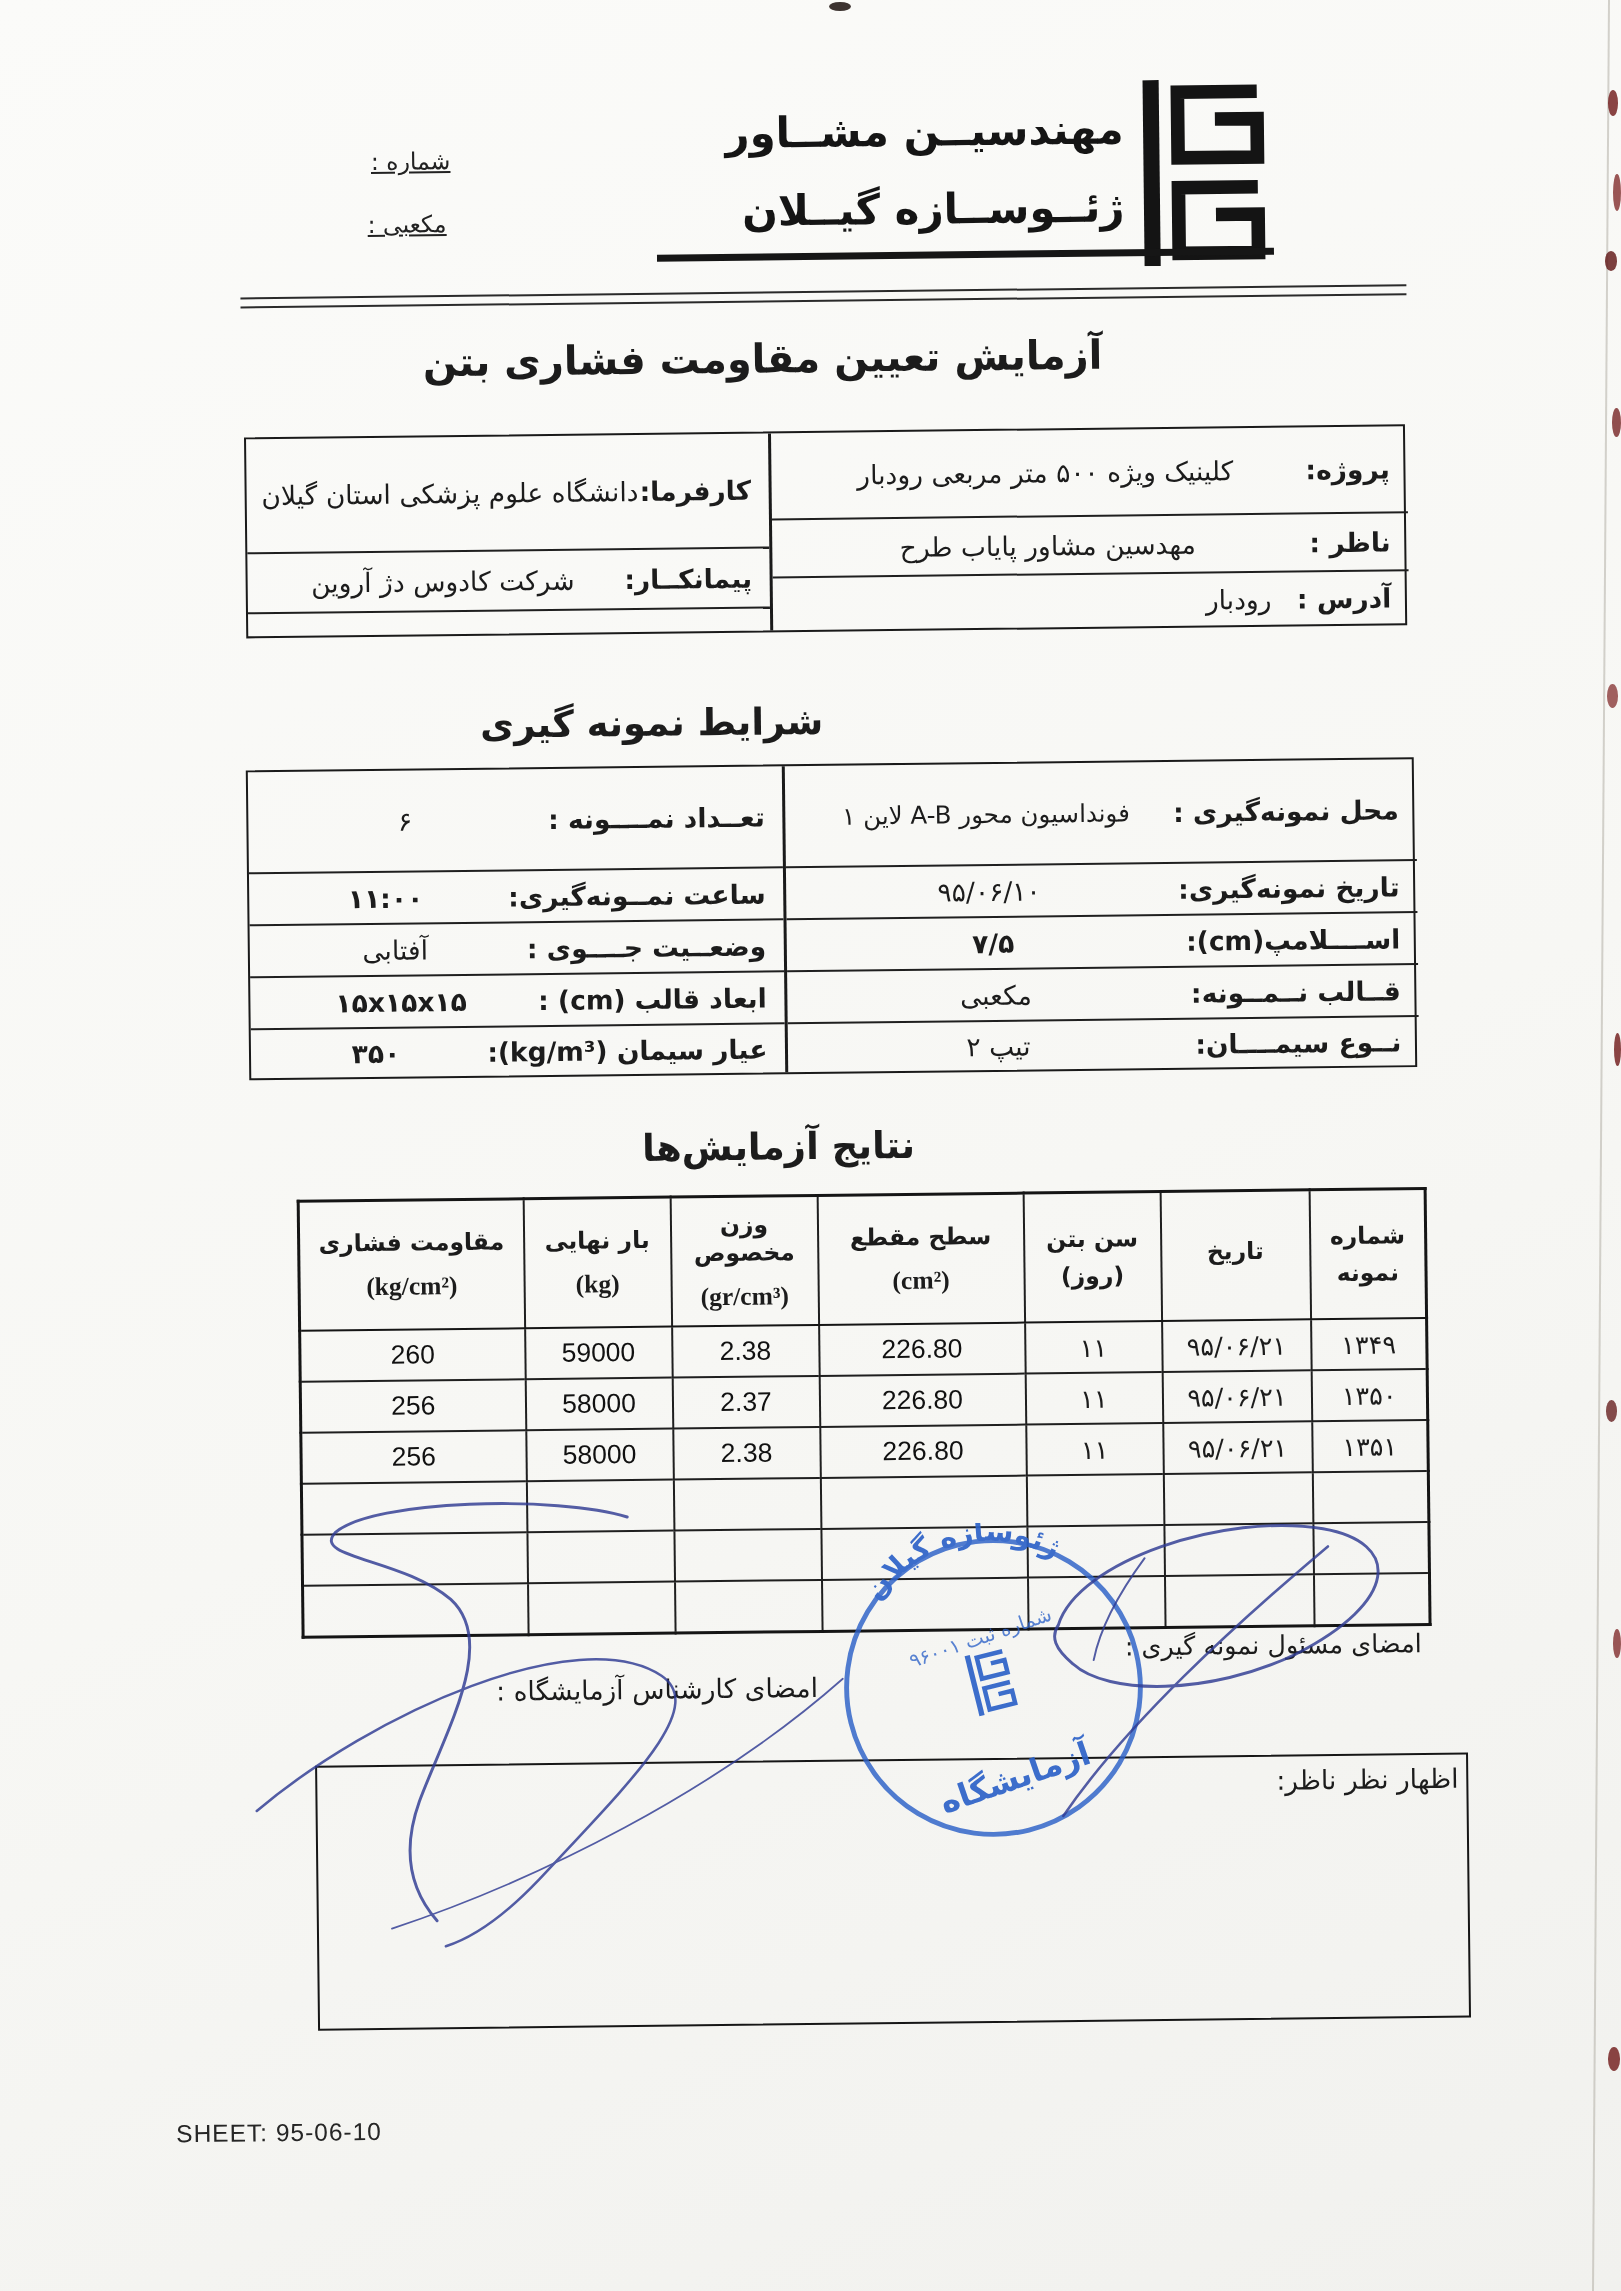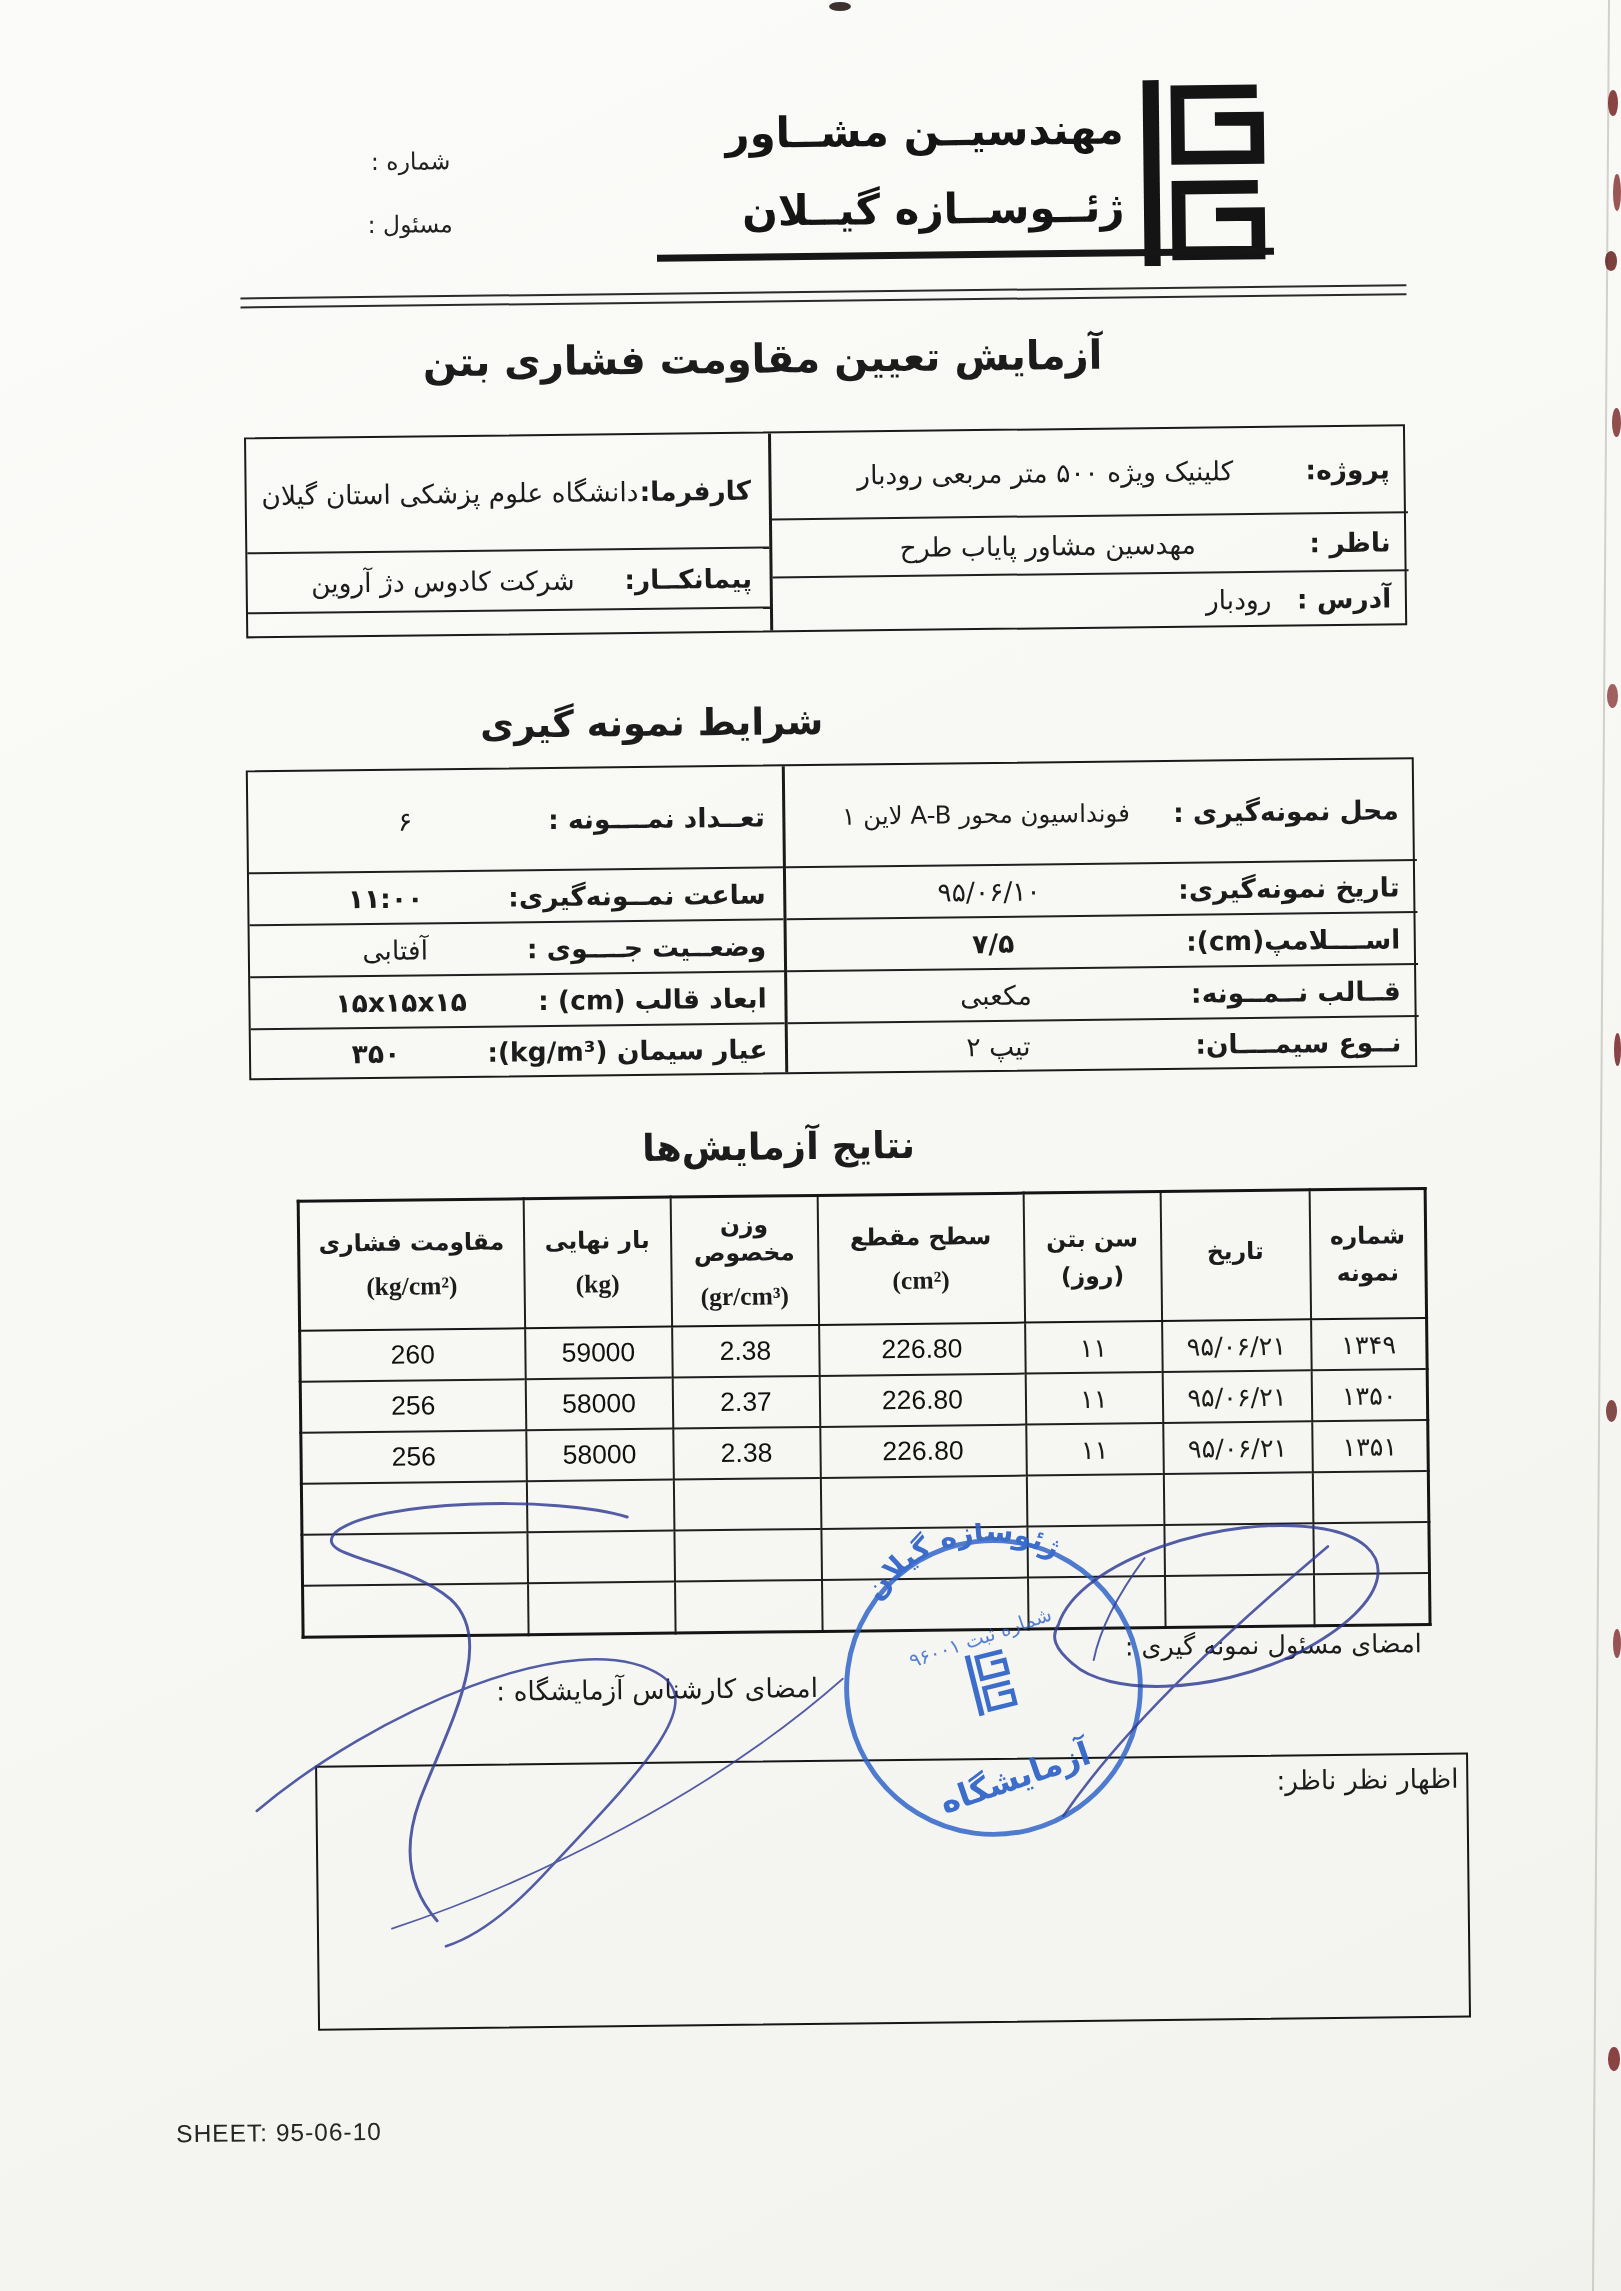--- a/index.html
+++ b/index.html
@@ -5,21 +5,21 @@
   html,body{margin:0;padding:0;background:#e9e9e6;}
   .page{
     position:relative;width:1621px;height:2292px;overflow:hidden;
     background:linear-gradient(155deg,#fbfbf9 0%,#f7f7f4 55%,#f1f1ee 100%);
     font-family:"DejaVu Sans",sans-serif;color:#1c1c1c;
   }
   .doc{position:absolute;inset:0;transform:rotate(-0.65deg);transform-origin:50% 42%;}
   .abs{position:absolute;}
   .rtl{direction:rtl;unicode-bidi:plaintext;}
   
-  .hdr-meta{font-size:23.5px;color:#222;}
+  .hdr-meta{font-size:23.5px;color:#222;text-decoration:underline;}
   .company{left:676px;top:94px;width:457px;text-align:right;direction:rtl;
     font-size:42px;font-weight:bold;line-height:78px;color:#151515;letter-spacing:0;}
   .logo-svg{left:1147px;top:84px;}
   .rule-thick{left:665px;top:253px;width:617px;height:6.9px;background:#161616;}
   .rule-double{left:248px;top:291px;width:1166px;height:6.9px;
     border-top:2.5px solid #2a2a2a;border-bottom:2.5px solid #2a2a2a;}
   
   .main-title{left:397px;top:335px;width:745px;text-align:center;
     font-size:40px;font-weight:bold;direction:rtl;}
   .sec-title{width:549px;text-align:center;font-size:37px;font-weight:bold;direction:rtl;}
@@ -62,21 +62,21 @@
   .edge-line{position:absolute;left:1600px;top:0;width:2px;height:2292px;
     background:rgba(178,174,165,0.55);transform:rotate(0.4deg);}
 </style>
 </head>
 <body>
 
 <div class="page">
   <div class="doc">
 
     <div class="abs hdr-meta rtl" style="left:380px;top:143px;">شماره :</div>
-    <div class="abs hdr-meta rtl" style="left:376px;top:206px;">مسئول :</div>
+    <div class="abs hdr-meta rtl" style="left:376px;top:206px;">مکعبی :</div>
 
     <div class="abs company">
       <div>مهندسیــن مشــاور</div>
       <div>ژئــوســازه گیــلان</div>
     </div>
 
     <svg class="abs logo-svg" width="135" height="186" viewBox="0 0 100 150" aria-hidden="true">
       <rect x="0" y="0" width="13" height="150" fill="#141414"></rect>
       <path d="M 92 10 H 28 V 63 H 92 V 32 H 58" fill="none" stroke="#141414" stroke-width="11"></path>
       <path d="M 92 87 H 28 V 140 H 92 V 109 H 58" fill="none" stroke="#141414" stroke-width="11"></path>

